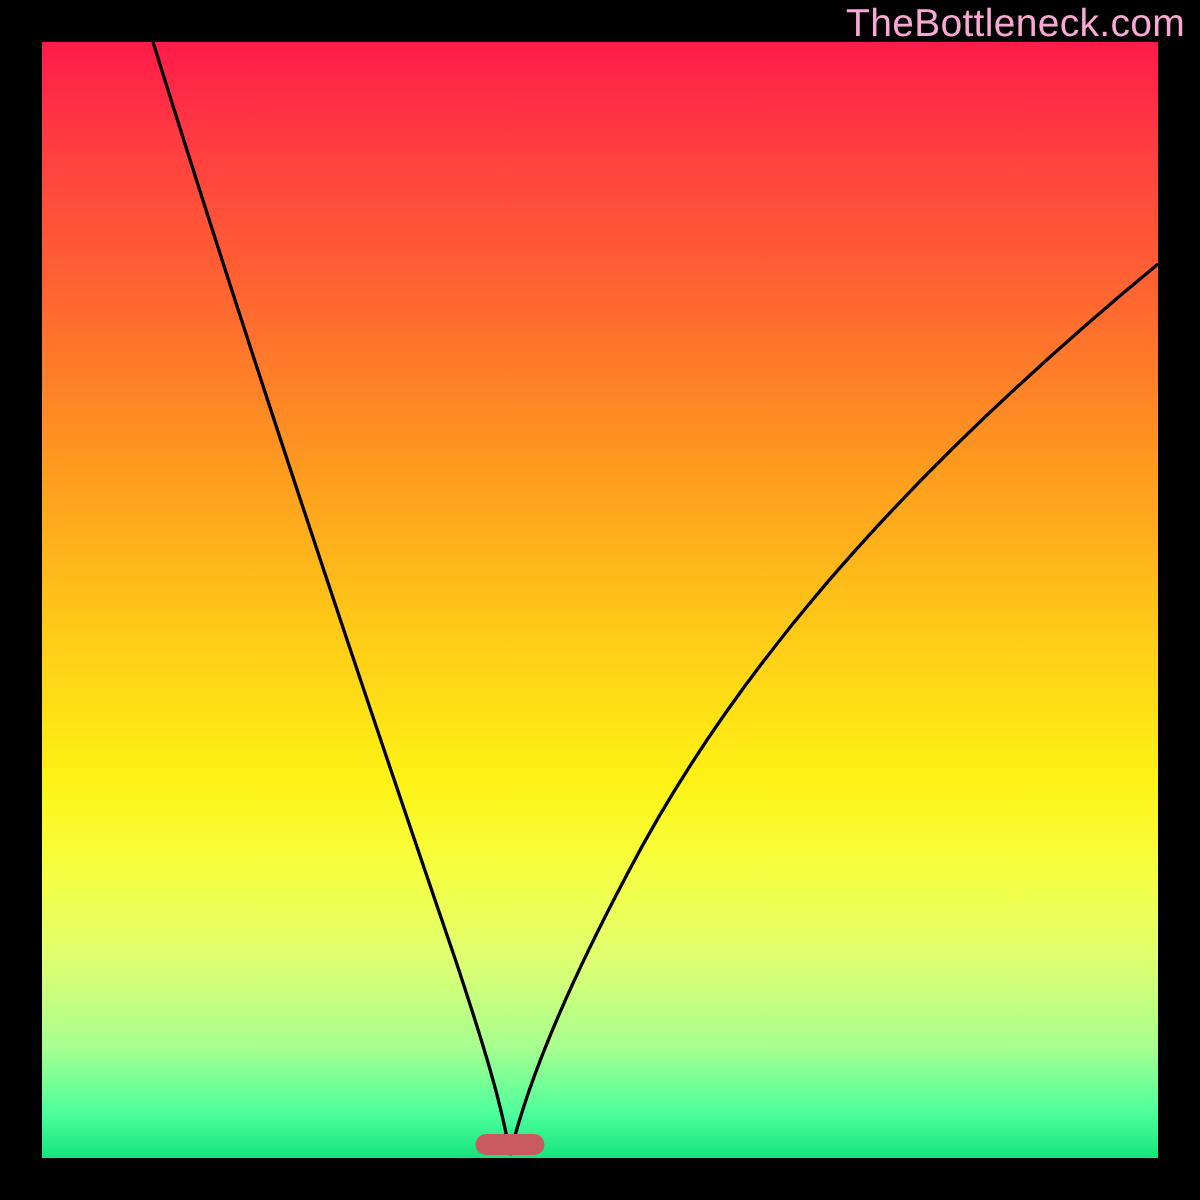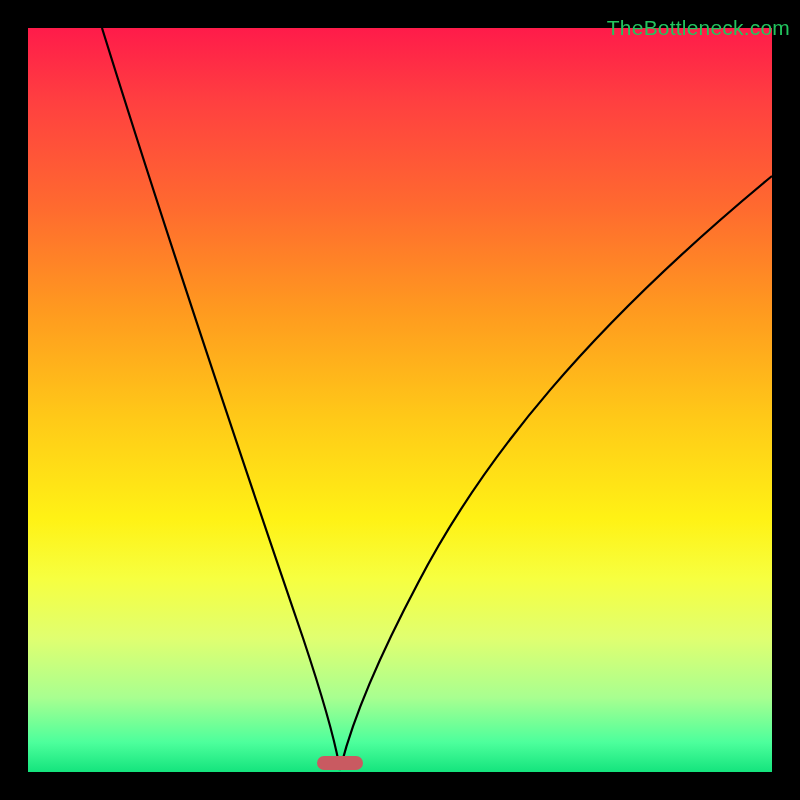--- a/index.html
+++ b/index.html
@@ -50,24 +50,24 @@
     width: 100%; height: 100%;
     overflow: visible;
   }
   svg path {
     fill: none;
     stroke: #000;
     stroke-width: 2.2;
   }
   .watermark {
     position: absolute;
-    top: 16px;
+    top: 0;
     right: 10px;
-    color: #22c55e;
-    font-size: 21px;
+    color: #f9a8d4;
+    font-size: 26px;
     letter-spacing: 0.2px;
   }
 </style>
 </head>
 <body>
 
 <div class="frame">
   <div class="plot">
     <svg class="curve" viewBox="0 0 744 744" preserveAspectRatio="none">
       <path d="M 74 0

